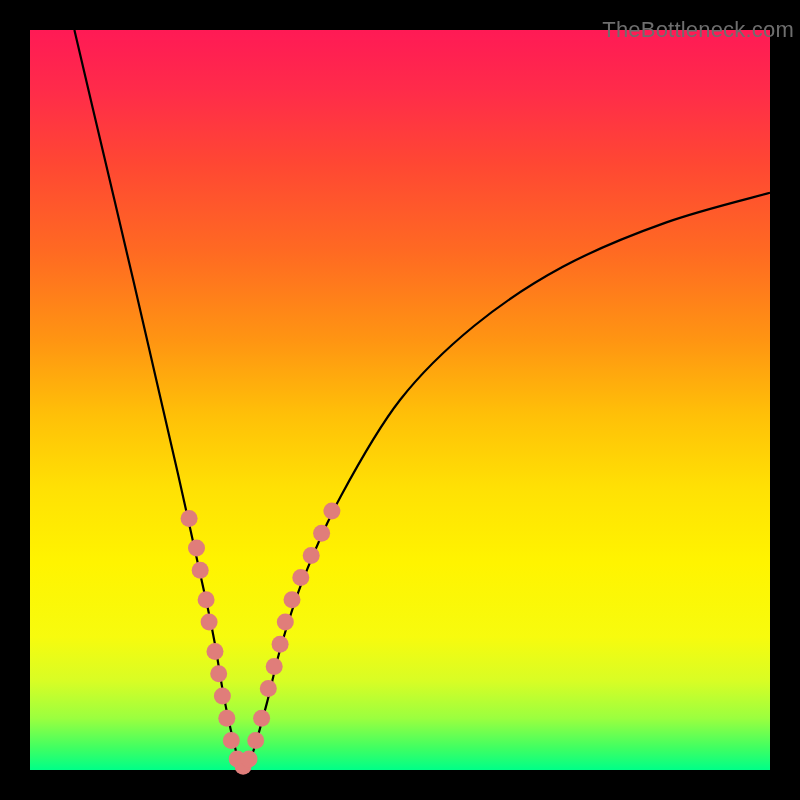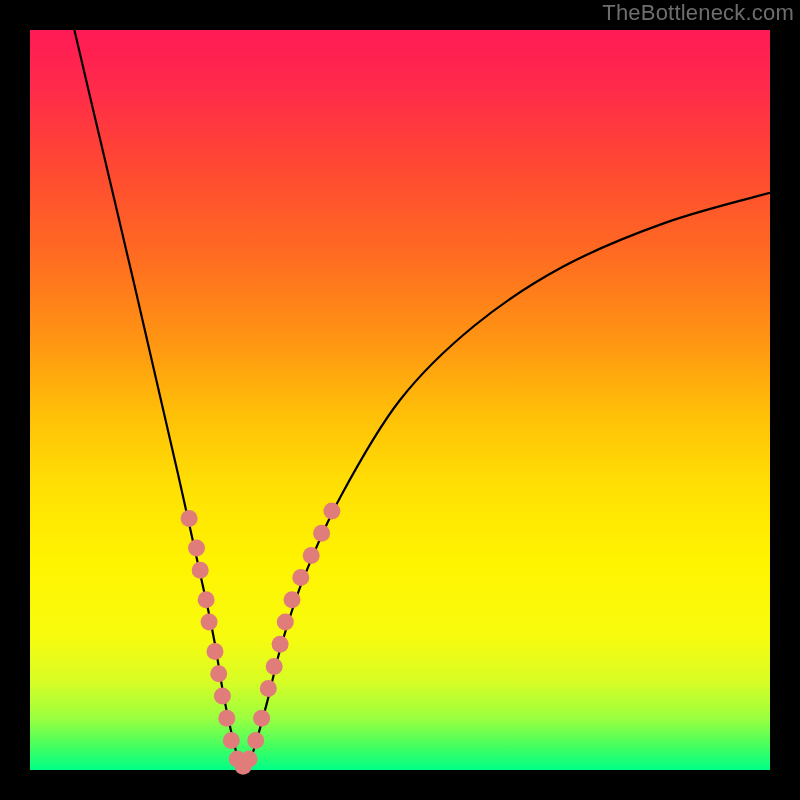--- a/index.html
+++ b/index.html
@@ -36,21 +36,21 @@
       #fff400 72%,
       #f7fb0e 82%,
       #d8fd25 88%,
       #9bff3f 93%,
       #40ff62 97%,
       #00ff88 100%
     );
   }
   .watermark {
     position: absolute;
-    top: 0;
+    top: 17px;
     right: 6px;
     color: #6e6e6e;
     font-size: 22px;
     font-weight: 500;
     letter-spacing: 0.2px;
     user-select: none;
     margin-left: 48px;
   }
   svg.curve {
     position: absolute;

